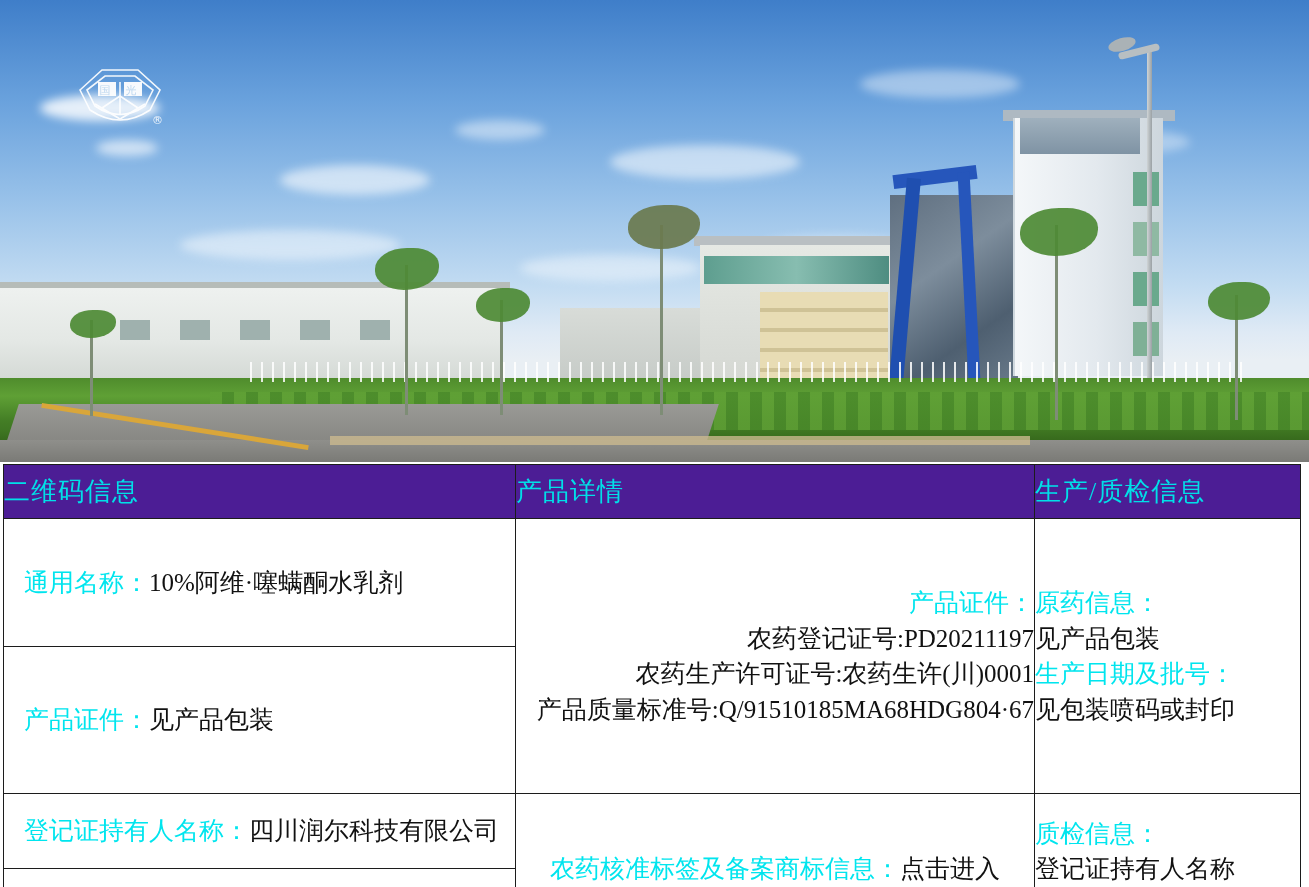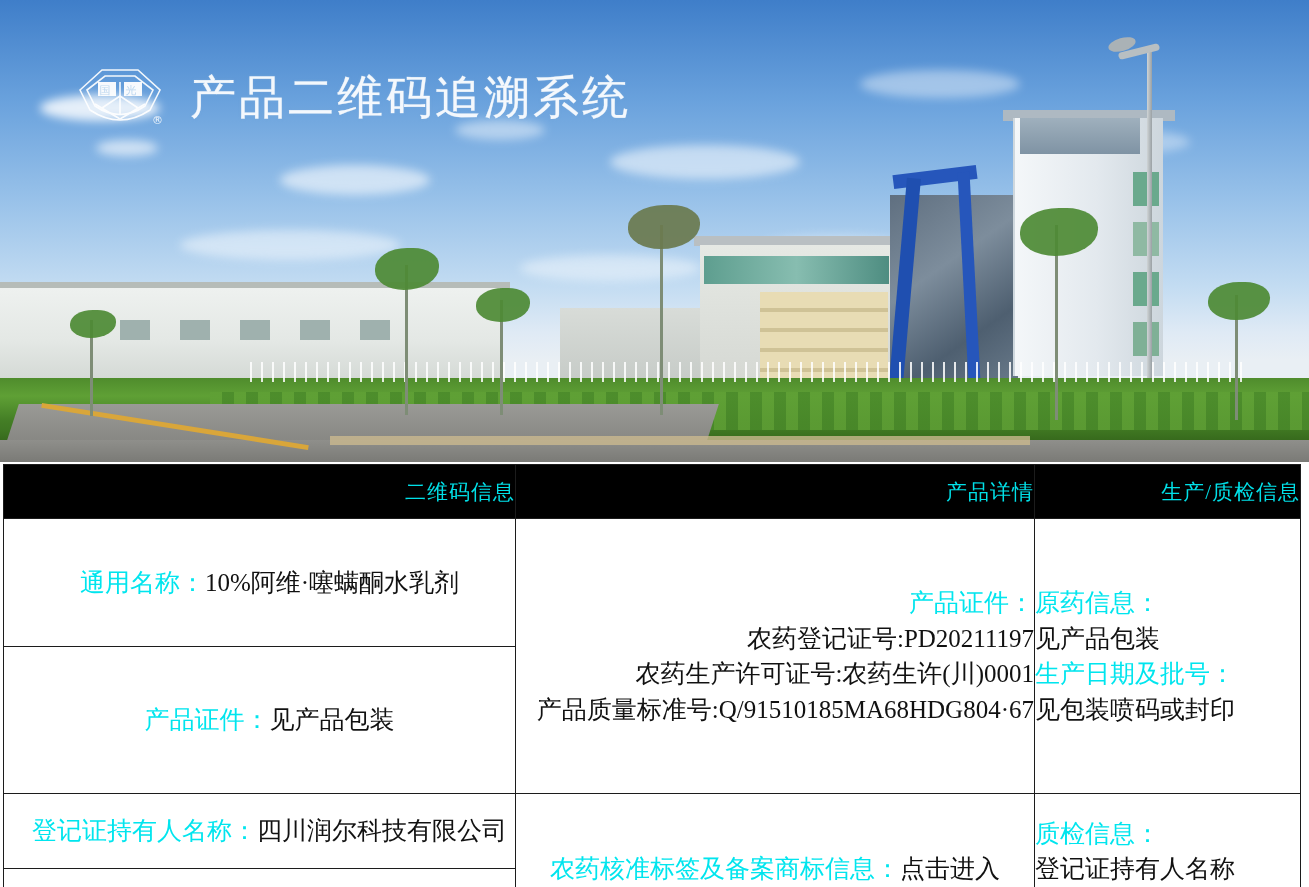--- a/index.html
+++ b/index.html
@@ -209,37 +209,37 @@
   .info-table td, .info-table th {
     border: 1.6px solid #1c1c1c;
     padding: 0;
     vertical-align: middle;
   }
   .col-a { width: 512px; }
   .col-b { width: 519px; }
   .col-c { width: 266px; }
 
   .hdr {
-    background: #000000;
+    background: #4c1d95;
     height: 53px;
-    text-align: right;
+    text-align: left;
     color: #00e0e8;
-    font-size: 21px;
+    font-size: 26px;
     font-weight: normal;
     font-family: "Liberation Serif", "DejaVu Serif", serif;
     letter-spacing: 1px;
   }
 
   .cell {
     padding: 10px 16px;
     font-size: 25px;
     color: #111;
     line-height: 1.42;
   }
-  .cell.pad-left { padding-left: 20px; text-align: center; }
+  .cell.pad-left { padding-left: 20px; }
   .label {
     color: #00e5ee;
   }
   .value {
     color: #111;
   }
   .blk-line { display: block; white-space: nowrap; }
   .r-h1 { height: 102px; }
   .r-h2 { height: 118px; }
   .r-h3 { height: 74px; }
@@ -347,21 +347,20 @@
           <rect x="26" y="20" width="18" height="14"></rect>
           <rect x="52" y="20" width="18" height="14"></rect>
         </g>
         <g fill="#bcd6ef" font-family="DejaVu Sans, sans-serif" font-size="11">
           <text x="27.5" y="31.5">国</text>
           <text x="53.5" y="31.5">光</text>
         </g>
         <text x="80" y="62" fill="#ffffff" opacity="0.9" font-family="DejaVu Sans, sans-serif" font-size="11">®</text>
       </svg>
     </div>
-    <div class="title-text">产品二维码追溯系统</div>
   </div>
 </div>
 
 <table class="info-table">
   <colgroup>
     <col class="col-a">
       <col class="col-b">
       <col class="col-c">
   </colgroup>
   <thead>

